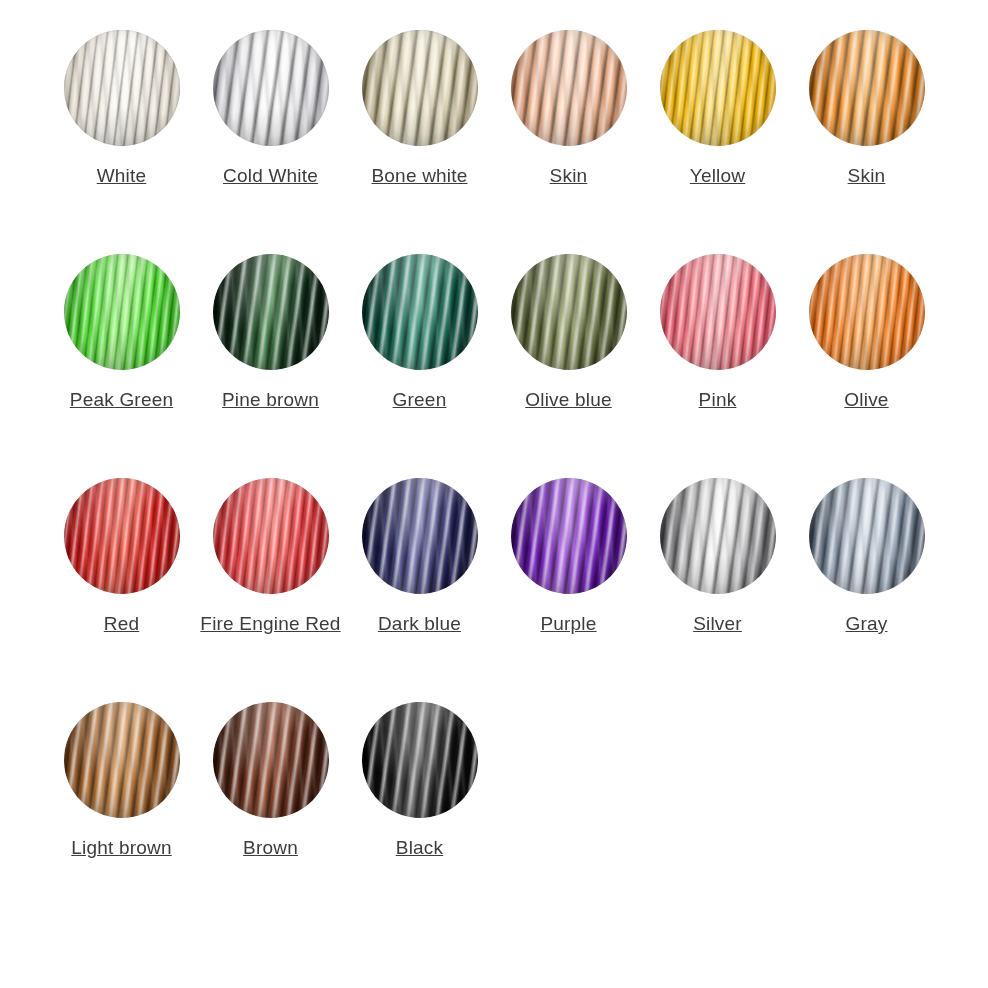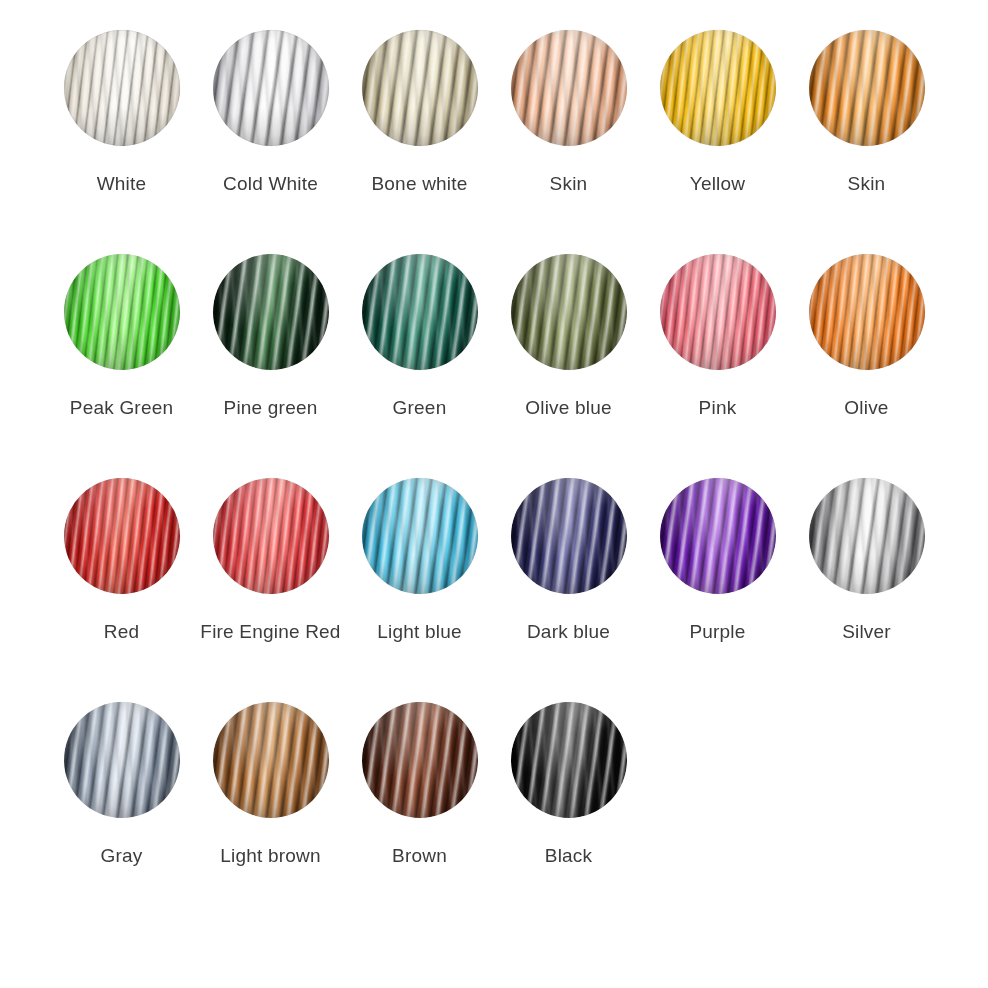--- a/index.html
+++ b/index.html
@@ -138,28 +138,29 @@
 
   
   .disc-ring {
     position: absolute;
     inset: 0;
     border-radius: 50%;
     box-shadow: inset 0 0 0 1px rgba(0,0,0,0.05);
   }
 
   .swatch-label {
-    margin-top: 28px;
+    margin-top: 20px;
     font-size: 19px;
     font-weight: 300;
     letter-spacing: 0.2px;
     color: #3c3c3c;
     text-align: center;
     white-space: nowrap;
     line-height: 1;
+    text-decoration: underline;
   }
 </style>
 </head>
 <body>
 
 <div id="swatch-grid" style="background: rgb(255, 255, 255);">
     <div class="swatch-cell">
       <div class="swatch-disc">
         <div class="disc-base" style="background: linear-gradient(100deg, rgb(207, 198, 182) 0%, rgb(239, 233, 222) 28%, rgb(253, 251, 246) 50%, rgb(239, 233, 222) 72%, rgb(207, 198, 182) 100%);"></div>
         <div class="disc-strands fine"></div>
@@ -233,21 +234,21 @@
       <div class="swatch-label">Peak Green</div>
     </div>
     <div class="swatch-cell">
       <div class="swatch-disc">
         <div class="disc-base" style="background: linear-gradient(100deg, rgb(5, 13, 7) 0%, rgb(19, 49, 28) 28%, rgb(78, 142, 85) 50%, rgb(19, 49, 28) 72%, rgb(5, 13, 7) 100%);"></div>
         <div class="disc-strands coarse"></div>
         <div class="disc-strands2"></div>
         <div class="disc-curve"></div>
         <div class="disc-shade"></div>
       </div>
-      <div class="swatch-label">Pine green</div>
+      <div class="swatch-label">Pine brown</div>
     </div>
     <div class="swatch-cell">
       <div class="swatch-disc">
         <div class="disc-base" style="background: linear-gradient(100deg, rgb(6, 39, 31) 0%, rgb(20, 98, 79) 28%, rgb(79, 165, 140) 50%, rgb(20, 98, 79) 72%, rgb(6, 39, 31) 100%);"></div>
         <div class="disc-strands coarse"></div>
         <div class="disc-strands2"></div>
         <div class="disc-curve"></div>
         <div class="disc-shade"></div>
       </div>
       <div class="swatch-label">Green</div>
@@ -297,30 +298,20 @@
         <div class="disc-base" style="background: linear-gradient(100deg, rgb(156, 21, 25) 0%, rgb(231, 59, 63) 28%, rgb(255, 123, 118) 50%, rgb(231, 59, 63) 72%, rgb(156, 21, 25) 100%);"></div>
         <div class="disc-strands fine"></div>
         <div class="disc-strands2"></div>
         <div class="disc-curve"></div>
         <div class="disc-shade"></div>
       </div>
       <div class="swatch-label">Fire Engine Red</div>
     </div>
     <div class="swatch-cell">
       <div class="swatch-disc">
-        <div class="disc-base" style="background: linear-gradient(100deg, rgb(28, 139, 176) 0%, rgb(78, 198, 232) 28%, rgb(158, 228, 246) 50%, rgb(78, 198, 232) 72%, rgb(28, 139, 176) 100%);"></div>
-        <div class="disc-strands coarse"></div>
-        <div class="disc-strands2"></div>
-        <div class="disc-curve"></div>
-        <div class="disc-shade"></div>
-      </div>
-      <div class="swatch-label">Light blue</div>
-    </div>
-    <div class="swatch-cell">
-      <div class="swatch-disc">
         <div class="disc-base" style="background: linear-gradient(100deg, rgb(13, 12, 43) 0%, rgb(43, 42, 99) 28%, rgb(122, 122, 181) 50%, rgb(43, 42, 99) 72%, rgb(13, 12, 43) 100%);"></div>
         <div class="disc-strands coarse"></div>
         <div class="disc-strands2"></div>
         <div class="disc-curve"></div>
         <div class="disc-shade"></div>
       </div>
       <div class="swatch-label">Dark blue</div>
     </div>
     <div class="swatch-cell">
       <div class="swatch-disc">

